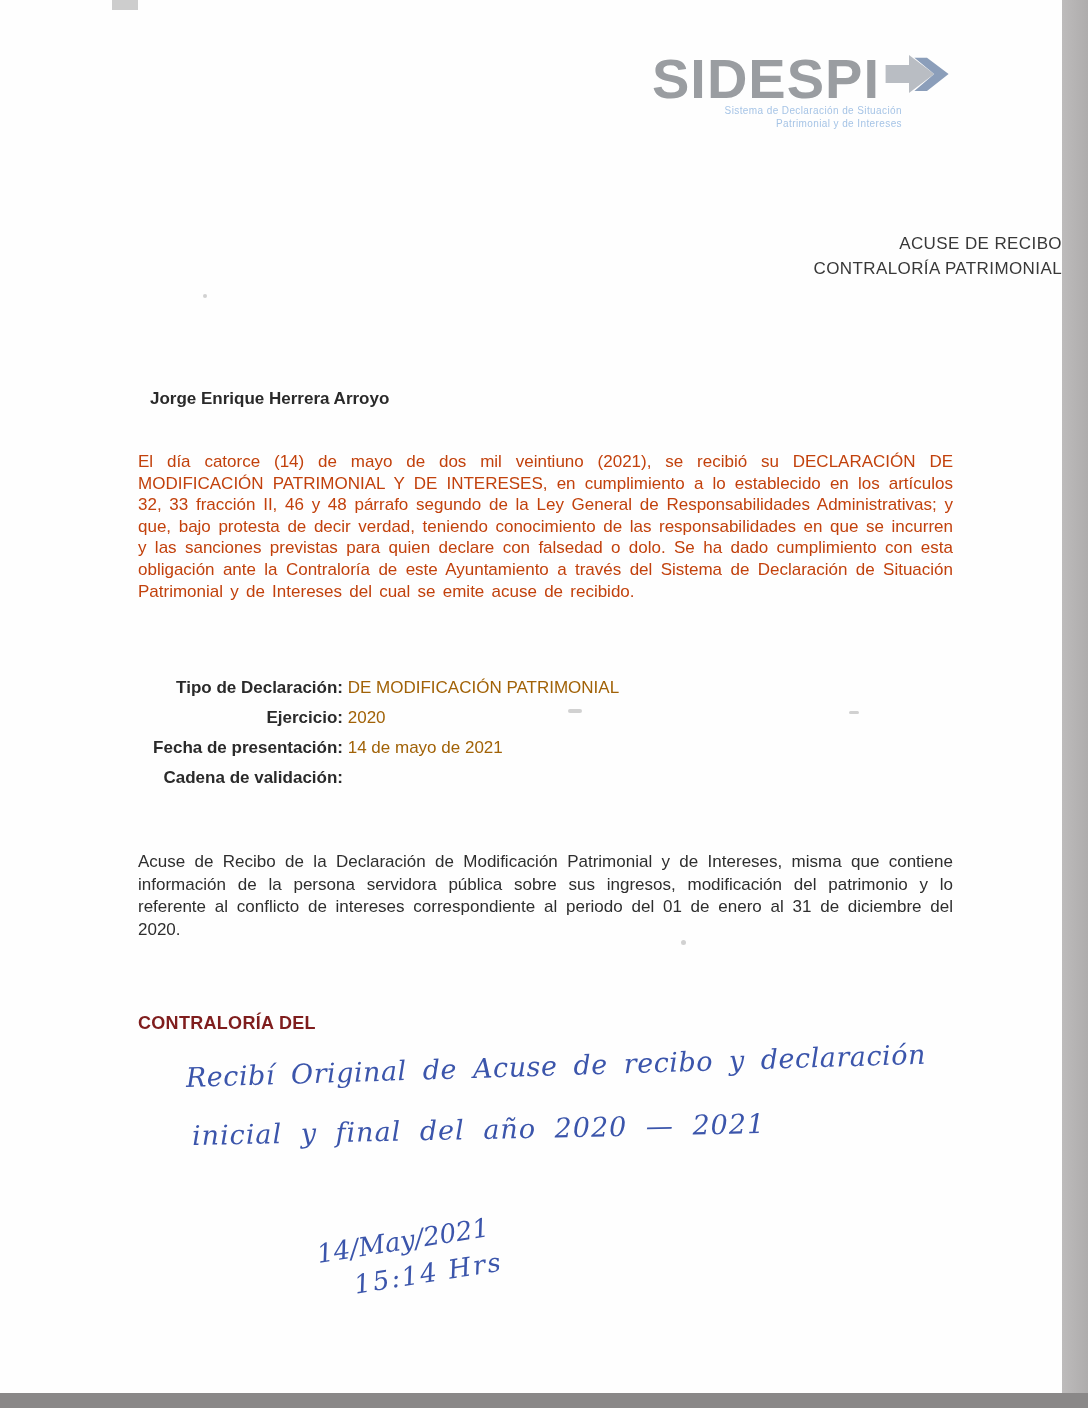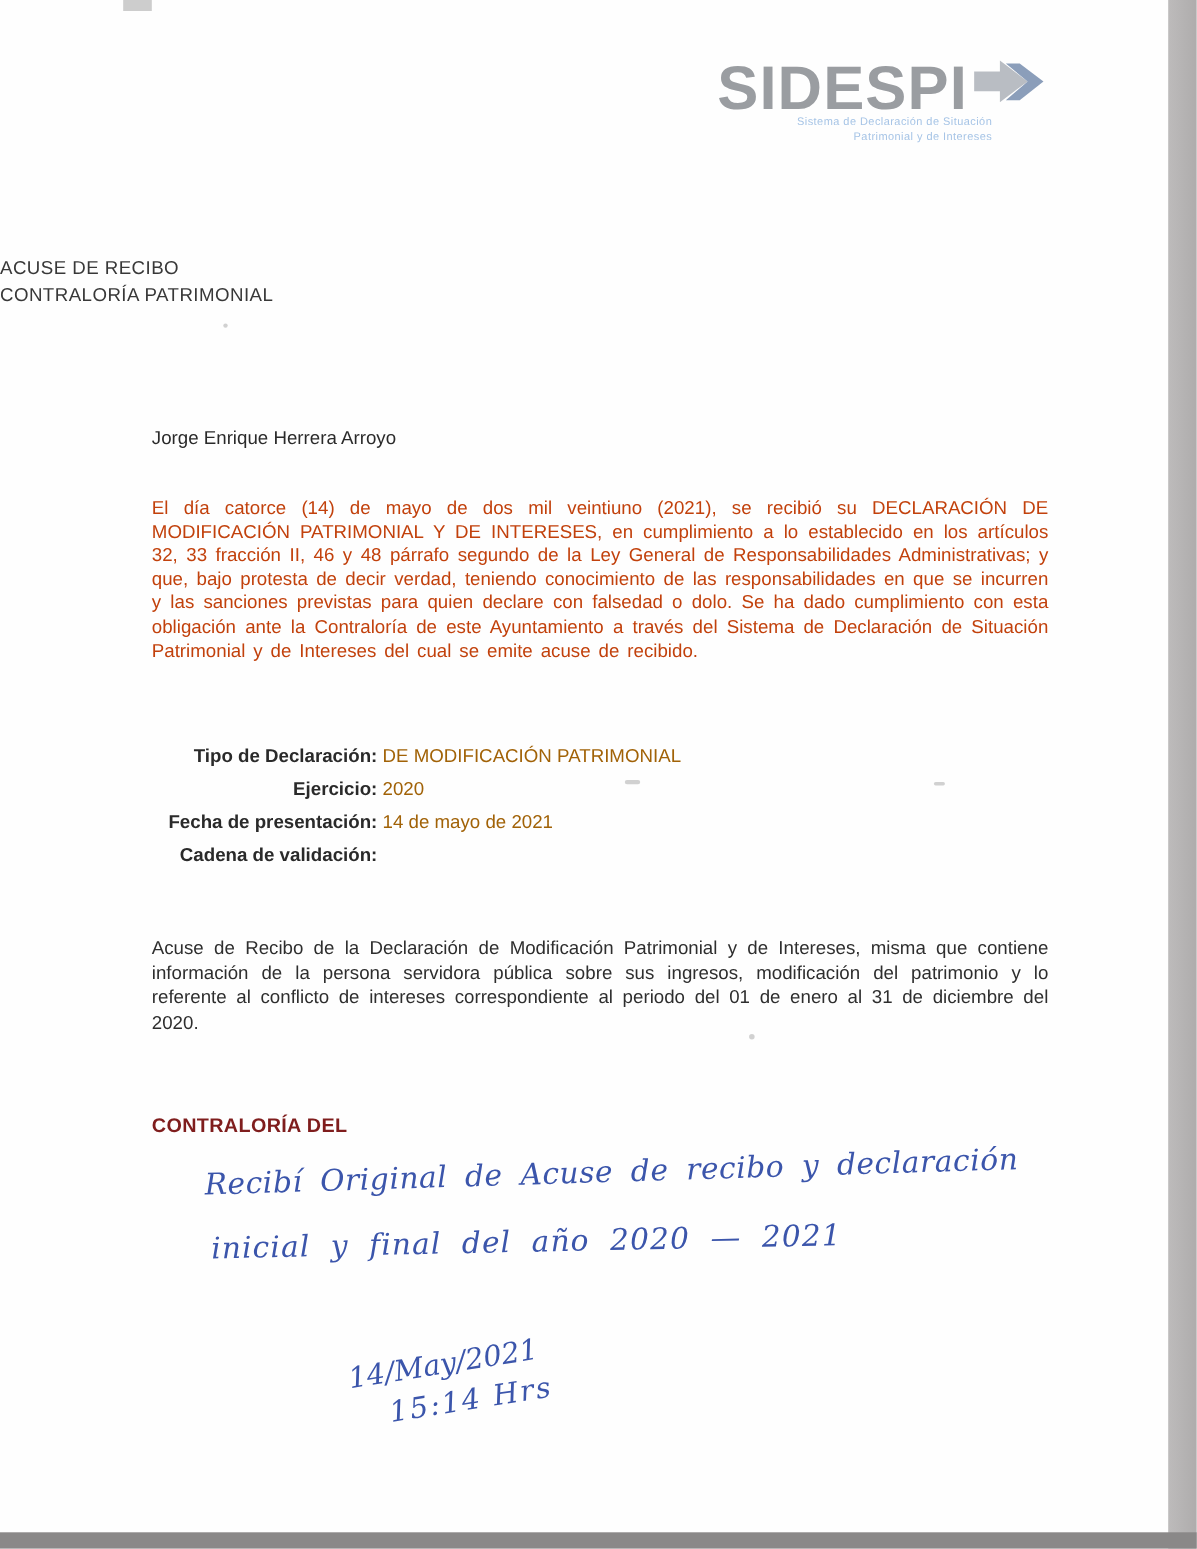--- a/index.html
+++ b/index.html
@@ -29,26 +29,26 @@
   .arrow-blue { fill: var(--arrow_blue, #7e94b2); opacity: 0.9; }
   .tagline {
     margin-top: 1px; text-align: right;
     font-size: 10px; line-height: 13px; letter-spacing: 0.4px;
     color: var(--tagline_blue, #a6c4e6);
   }
 
   
   .title {
     position: absolute; top: 231px; left: 0; width: 1062px;
-    text-align: left; font-size: 17px; line-height: 25px;
+    text-align: right; font-size: 17px; line-height: 25px;
     letter-spacing: 0.4px; color: #383838;
   }
   .recipient {
-    position: absolute; top: 389px; left: 138px;
-    font-size: 17px; font-weight: 400; color: #2a2a2a;
+    position: absolute; top: 389px; left: 150px;
+    font-size: 17px; font-weight: 700; color: #2a2a2a;
   }
   .para1 {
     position: absolute; top: 451px; left: 138px; width: 815px;
     font-size: 17px; line-height: 21.6px; text-align: justify;
     word-spacing: 2.5px; color: #c2410c;
   }
   .fields { position: absolute; top: 677px; left: 138px; width: 815px; font-size: 17px; }
   .field-row { margin-bottom: 9px; line-height: 21px; }
   .field-label { display: inline-block; width: 205px; font-weight: 700; color: #2a2a2a; text-align: right; }
   .field-value { color: #a16207; }

